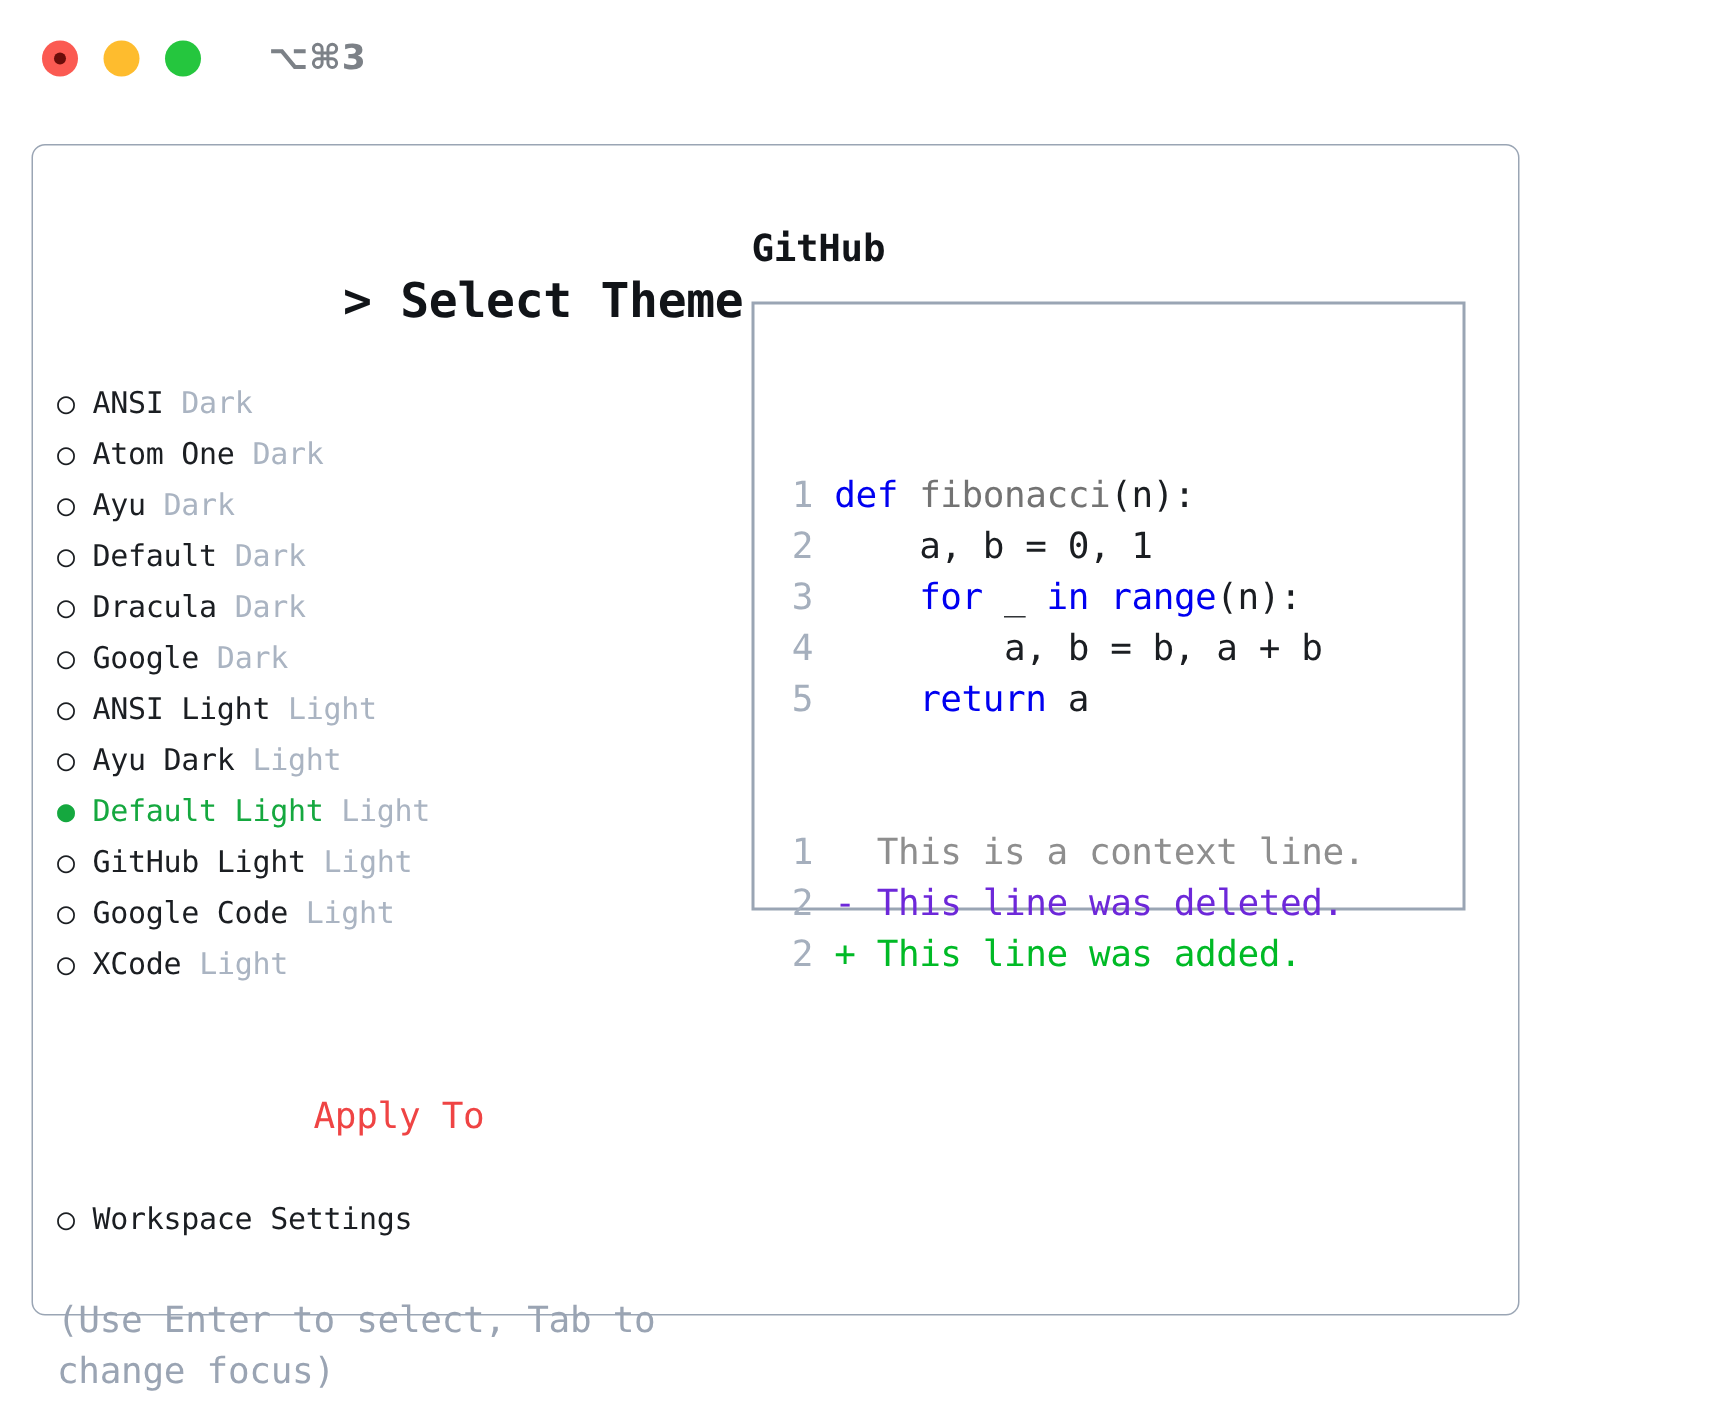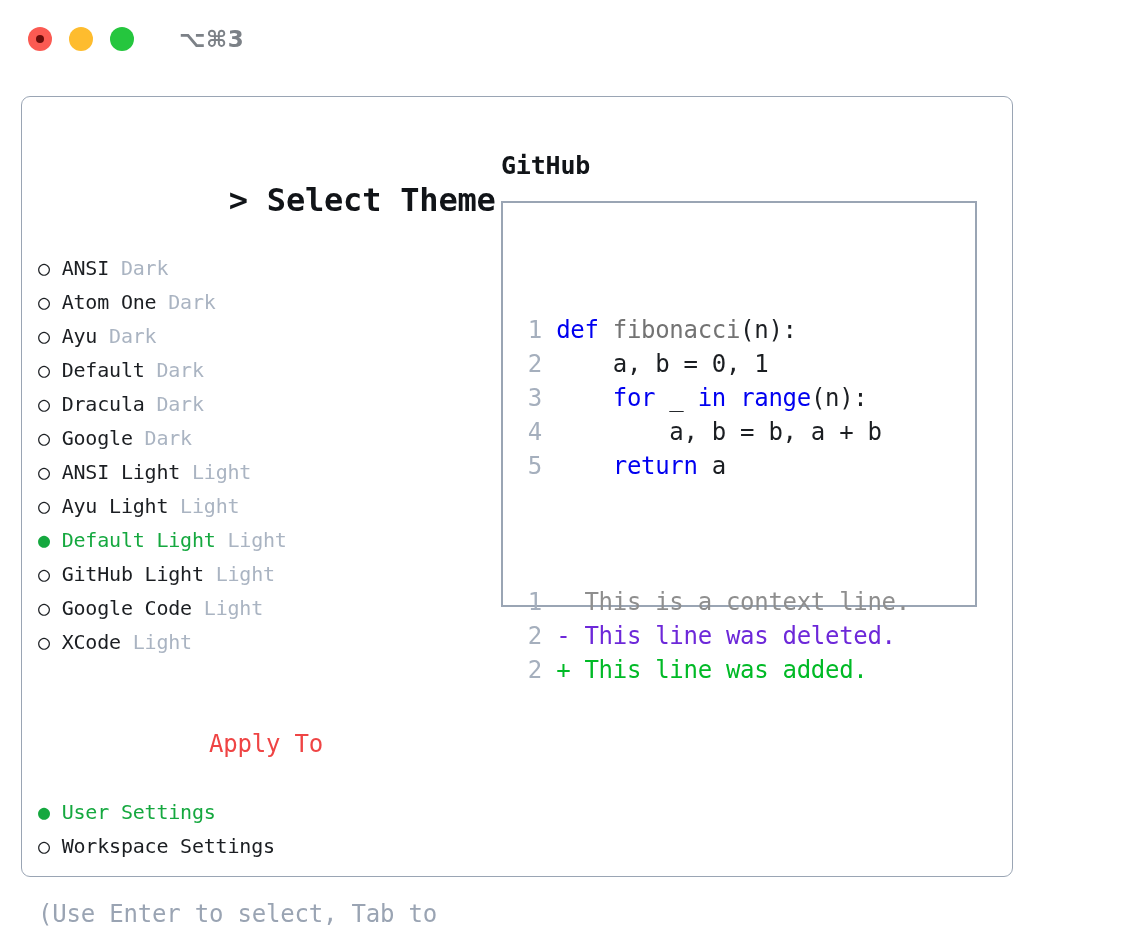--- a/index.html
+++ b/index.html
@@ -175,21 +175,21 @@
   .ln {
     display: inline-block;
     width: 26px;
     text-align: right;
     color: #a5afbd;
   }
   .kw  { color: #0000f0; }
   .fn  { color: #737373; }
   .pn  { color: #1b1e22; }
 
-  .diff { margin-top: 34px; }
+  .diff { }
   .diff-ctx  { color: #8e8e8e; }
   .diff-del  { color: #6d28d9; }
   .diff-add  { color: #00ba26; }
 </style>
 </head>
 <body>
 
 <div class="window">
 
   <div class="titlebar">
@@ -209,34 +209,33 @@
           <span>&gt;</span><span> </span><span>Select Theme</span>
         </div>
         <div id="theme-list">
             <div class="opt-row"><span class="marker">○</span><span> </span><span class="opt-name">ANSI</span><span> </span><span class="badge">Dark</span></div>
             <div class="opt-row"><span class="marker">○</span><span> </span><span class="opt-name">Atom One</span><span> </span><span class="badge">Dark</span></div>
             <div class="opt-row"><span class="marker">○</span><span> </span><span class="opt-name">Ayu</span><span> </span><span class="badge">Dark</span></div>
             <div class="opt-row"><span class="marker">○</span><span> </span><span class="opt-name">Default</span><span> </span><span class="badge">Dark</span></div>
             <div class="opt-row"><span class="marker">○</span><span> </span><span class="opt-name">Dracula</span><span> </span><span class="badge">Dark</span></div>
             <div class="opt-row"><span class="marker">○</span><span> </span><span class="opt-name">Google</span><span> </span><span class="badge">Dark</span></div>
             <div class="opt-row"><span class="marker">○</span><span> </span><span class="opt-name">ANSI Light</span><span> </span><span class="badge">Light</span></div>
-            <div class="opt-row"><span class="marker">○</span><span> </span><span class="opt-name">Ayu Light</span><span> </span><span class="badge">Light</span></div>
+            <div class="opt-row"><span class="marker">○</span><span> </span><span class="opt-name">Ayu Dark</span><span> </span><span class="badge">Light</span></div>
             <div class="opt-row selected"><span class="marker">●</span><span> </span><span class="opt-name">Default Light</span><span> </span><span class="badge">Light</span></div>
             <div class="opt-row"><span class="marker">○</span><span> </span><span class="opt-name">GitHub Light</span><span> </span><span class="badge">Light</span></div>
             <div class="opt-row"><span class="marker">○</span><span> </span><span class="opt-name">Google Code</span><span> </span><span class="badge">Light</span></div>
             <div class="opt-row"><span class="marker">○</span><span> </span><span class="opt-name">XCode</span><span> </span><span class="badge">Light</span></div>
           </div>
 
         <div class="spacer-row"></div>
 
         <div class="section-title">
           <span>  </span><span>Apply To</span>
         </div>
         <div id="apply-list">
-            <div class="opt-row selected"><span class="marker">●</span><span> </span><span class="opt-name">User Settings</span></div>
             <div class="opt-row"><span class="marker">○</span><span> </span><span class="opt-name">Workspace Settings</span></div>
           </div>
 
         <div class="spacer-row"></div>
 
         <div class="hint">(Use Enter to select, Tab to change focus)</div>
       </div>
 
       <div class="right-pane">
         <div class="preview-title">GitHub</div>

